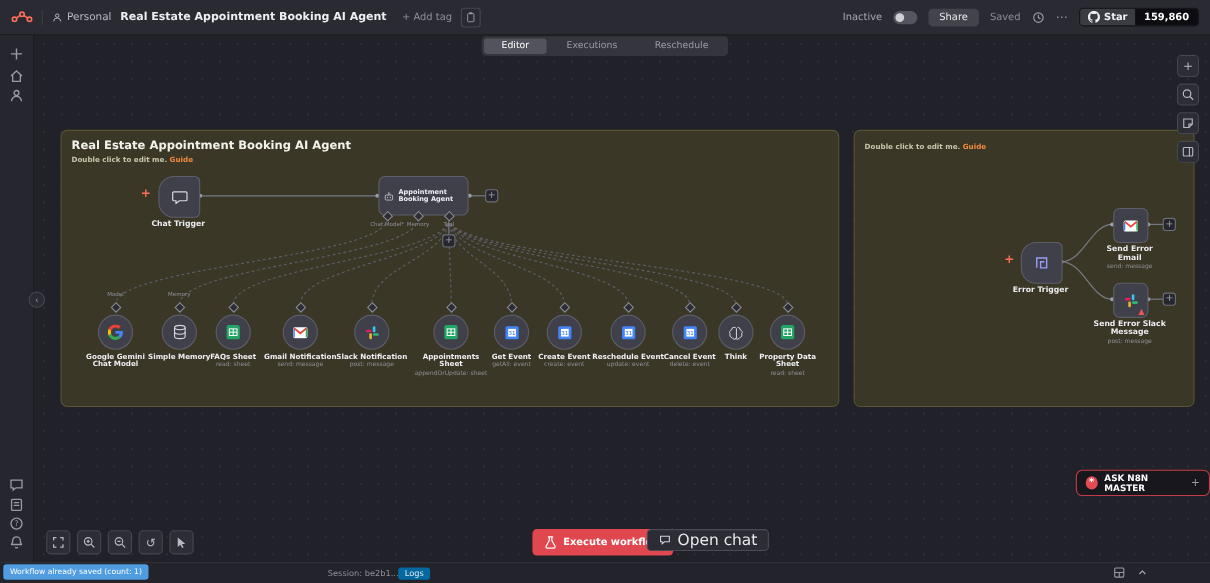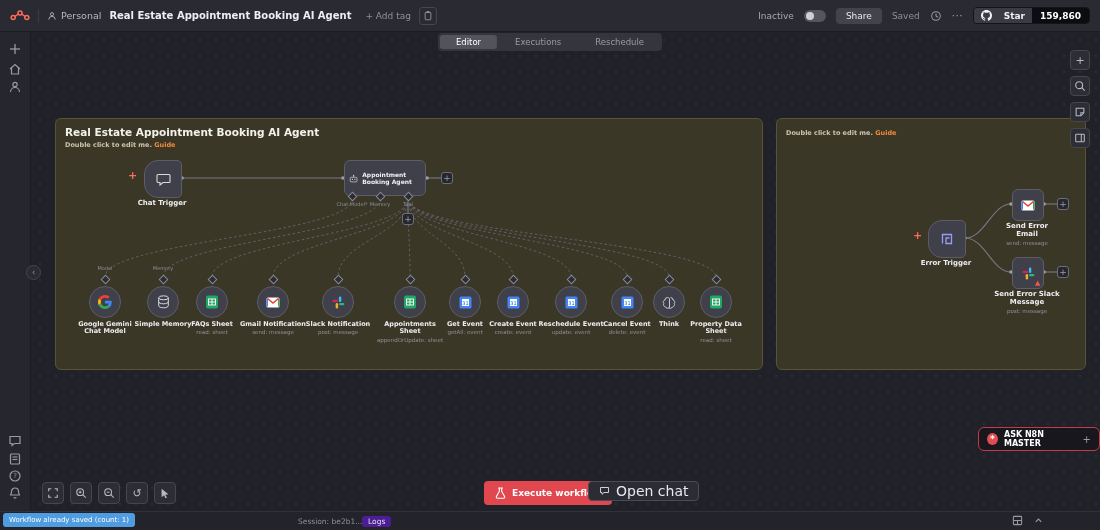--- a/index.html
+++ b/index.html
@@ -17,21 +17,21 @@
   .addtag{font-size:9px;color:#8f8f9a;margin-left:6px;}
   .sqbtn{width:16px;height:16px;border:1px solid #46464f;border-radius:3px;display:flex;align-items:center;justify-content:center;color:#9a9aa3;background:transparent;}
   .hright{margin-left:auto;display:flex;align-items:center;gap:10px;}
   .inactive{font-size:9px;color:#a8a8b2;}
   .toggle{width:22px;height:12px;border-radius:6px;background:#55555f;position:relative;}
   .toggle::after{content:"";position:absolute;left:2px;top:2px;width:8px;height:8px;border-radius:50%;background:#cfcfd6;}
   .sharebtn{padding:3px 10px;background:#43434c;border-radius:4px;font-size:9px;color:#e8e8ee;}
   .savedtx{font-size:9px;color:#8f8f9a;}
   .hicon{color:#9a9aa3;font-size:11px;display:flex;align-items:center;}
   .star{display:flex;align-items:stretch;border:1px solid #14141a;border-radius:4px;overflow:hidden;font-size:9px;font-weight:bold;}
-  .star .lft{background:#3b3b44;color:#f0f0f5;display:flex;align-items:center;gap:12px;padding:2px 7px;}
+  .star .lft{background:#3b3b44;color:#f0f0f5;display:flex;align-items:center;gap:4px;padding:2px 7px;}
   .star .rgt{background:#0c0c11;color:#fff;display:flex;align-items:center;padding:2px 8px;}
   
   .tabs{position:absolute;top:33px;left:50%;transform:translateX(-50%);display:flex;background:#35353d;border-radius:4px;padding:2px;z-index:15;gap:2px;}
   .tab{font-size:8.5px;color:#9a9aa5;padding:2px 16px;border-radius:3px;white-space:nowrap;}
   .tab.active{background:#53535d;color:#ffffff;}
   
   .rail{position:absolute;left:0;top:32px;bottom:18px;width:30px;background:#26262e;border-right:1px solid #1c1c22;z-index:20;}
   .rail-ic{position:absolute;left:8px;width:14px;height:14px;color:#9a9aa3;}
   
   .note{position:absolute;background:#3b3726;border:1px solid #5a5334;border-radius:6px;z-index:1;padding:7px 9px;box-sizing:border-box;}
@@ -66,21 +66,21 @@
     color:#e8e8ee;font-size:14px;display:flex;align-items:center;padding:0 10px;gap:6px;z-index:6;box-sizing:border-box;}
   .askmaster{position:absolute;left:978px;top:427px;height:24px;background:#17171d;border:1px solid #c23b47;border-radius:6px;
     color:#fff;font-size:8px;font-weight:bold;display:flex;align-items:center;gap:6px;padding:0 8px;z-index:6;box-sizing:border-box;}
   .askmaster .badge{width:12px;height:12px;border-radius:50%;background:#e14b52;color:#fff;font-size:9px;line-height:12px;text-align:center;font-weight:bold;}
   .askmaster .plus{color:#9a9aa3;font-weight:normal;font-size:10px;}
   .handle{position:absolute;left:26px;top:265px;width:13px;height:13px;border-radius:50%;background:#2b2b33;border:1px solid #45454e;
     color:#9a9aa6;font-size:8px;display:flex;align-items:center;justify-content:center;z-index:22;}
   
   .statusbar{position:absolute;left:0;right:0;bottom:0;height:18px;background:#23232b;border-top:1px solid #31313a;z-index:20;}
   .session{position:absolute;left:298px;top:5px;font-size:7.5px;color:#8f8f9a;}
-  .logs{position:absolute;left:362px;top:4px;font-size:7.5px;color:#e4e4ea;padding:1px 6px;border-radius:3px;background:#4c1d95;}
+  .logs{position:absolute;left:362px;top:4px;font-size:7.5px;color:#e4e4ea;padding:1px 6px;border-radius:3px;background:#0369a1;}
   .sbicons{position:absolute;right:56px;top:3px;display:flex;gap:10px;color:#9a9aa3;}
   .toast{position:absolute;left:3px;bottom:3px;background:#4f9ce0;color:#ffffff;font-size:7px;padding:3px 6px;border-radius:3px;z-index:30;white-space:nowrap;}
   svg.icon{display:block;}
 </style>
 </head>
 <body>
 
 <div class="canvas"></div>
 
 <div class="note" style="left:55px;top:118px;width:708px;height:252px;">

